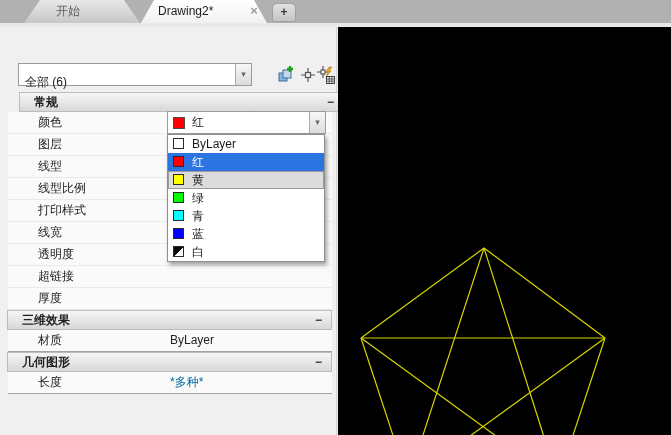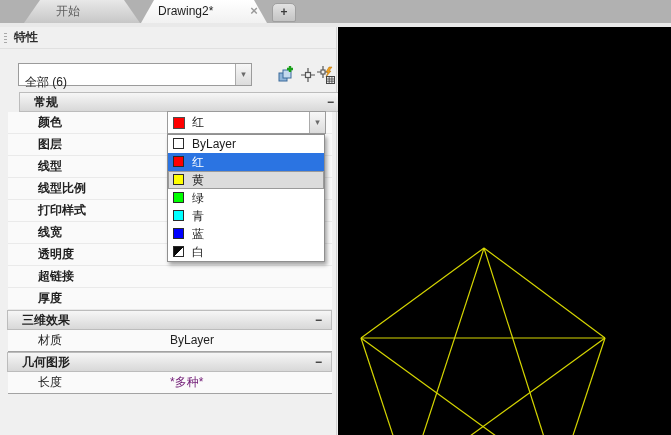--- a/index.html
+++ b/index.html
@@ -61,29 +61,29 @@
   .sec { position:absolute; left:7px; width:325px; height:20px;
          background:linear-gradient(#f6f6f6,#d8d8d8); border:1px solid #bcbcbc;
          font-weight:bold; line-height:18px; padding-left:14px; color:#1f1f1f; }
   .sec .minus { position:absolute; right:9px; top:0; font-weight:bold; color:#333; }
   #sec-general { top:65px;margin-left:12px; }
   #sec-3d      { top:283px; }
   #sec-geo     { top:325px; }
 
   #rows-general { position:absolute; left:8px; top:85px; width:324px; }
   .grow { position:relative; height:22px; background:#fafafa; border-bottom:1px solid #eaeaea; }
-  .glabel { position:absolute; left:30px; top:0; line-height:21px;font-weight:bold; }
+  .glabel { position:absolute; left:30px; top:0; line-height:21px; }
 
   .prow { position:absolute; left:8px; width:324px; height:22px; background:#fafafa;
           border-bottom:1px solid #a3a3a3; }
   #row-material { top:303px; }
   #row-length   { top:345px; }
   .plabel { position:absolute; left:30px; line-height:21px; }
   .pvalue { position:absolute; left:162px; line-height:21px; }
-  .muted  { color:#701a75; }
+  .muted  { color:#0369a1; }
 
   
   #color-editor { position:absolute; left:167px; top:84px; width:159px; height:23px;
                   background:#fff; border:1px solid #9b9b9b; }
   #color-editor .swatch { position:absolute; left:5px; top:5px; width:12px; height:12px;
                           border:1px solid #4d4d4d; }
   #color-editor .cv { position:absolute; left:24px; line-height:21px; }
 
   
   #color-dropdown { position:absolute; left:167px; top:134px; width:158px;
@@ -108,24 +108,20 @@
 
 <div id="tabbar">
   <div class="tab-start">开始</div>
   <div class="tab-drawing">Drawing2*</div>
   <div class="tab-close">×</div>
   <div class="tab-new">+</div>
 </div>
 <div id="substrip"></div>
 
 <div id="panel">
-  <div class="panel-title">
-    <span class="grip"></span>
-    <span>特性</span>
-  </div>
 
   <div class="filter-combo">
     <span class="cv">全部 (6)</span>
     <span class="combo-btn">▾</span>
   </div>
 
   <span class="tool-icon" id="icon-quickselect">
     <svg width="20" height="20" viewBox="0 0 20 20">
       <rect x="3" y="8" width="8" height="8" fill="#8fb4d9" stroke="#3a6a9a"></rect>
       <rect x="7" y="5" width="8" height="8" fill="#c4d9ee" stroke="#3a6a9a"></rect>

